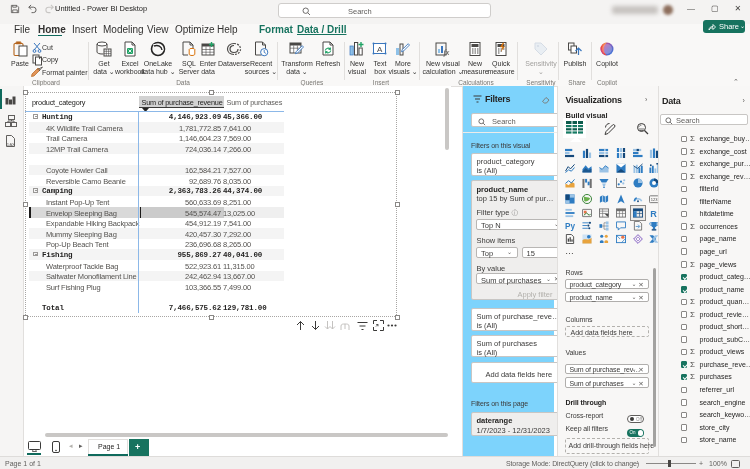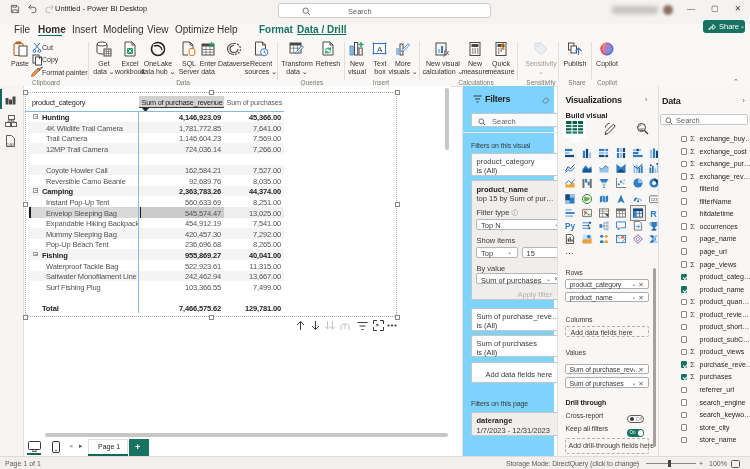--- a/index.html
+++ b/index.html
@@ -36,22 +36,22 @@
 #canvas{left:24px;top:86px;width:427px;height:351px;background:#fff;}
 
 #vframe{left:1px;top:6px;width:372px;height:225px;border:1px dotted #a8a6a4;background:#fff;box-sizing:border-box;}
 .hnd{width:5px;height:5px;background:#fff;border:1px solid #8a8886;box-sizing:border-box;}
 
 .hcell{font-size:7.3px;color:#252423;letter-spacing:-0.2px;white-space:nowrap;}
 .trow{position:absolute;left:4px;width:254.6px;height:10.6px;font-size:7.5px;color:#54524f;letter-spacing:-0.15px;}
 .trow .nm{position:absolute;top:1.6px;left:17px;white-space:nowrap;}
 .trow .nm.cat{left:13px;font-weight:bold;color:#252423;}
 .trow .v1{position:absolute;top:1.6px;left:106px;width:86px;text-align:right;}
-.trow .v2{position:absolute;top:1.6px;left:194px;width:58px;text-align:right;}
-.trow.b{font-weight:bold;color:#252423;}
+.trow .v2{position:absolute;top:1.6px;left:194px;width:58px;}
+.trow.b{font-weight:bold;color:#252423;font-family:Liberation Mono, monospace;}
 .alt{background:#f4f4f4;}
 .exp{position:absolute;left:4px;top:2.5px;width:4.5px;height:4.5px;border:1px solid #9a9896;box-sizing:border-box;}
 .exp i{position:absolute;left:0.5px;top:1px;width:2.5px;height:0.8px;background:#9a9896;}
 .trow.sel{background:#d9d9d9;}
 .trow.sel .sb{position:absolute;top:0;width:1.8px;height:10.6px;background:#1b1a19;}
 
 #fpanel{left:451px;top:86px;width:92px;height:370px;background:#7dd3fc;border-left:1px solid #e1dfdd;box-sizing:border-box;margin-left:11px;}
 #vpanel{left:557px;top:86px;width:100.5px;height:370px;background:#f8f7f6;border-left:1px solid #e1dfdd;box-sizing:border-box;}
 #dpanel{left:657.5px;top:86px;width:92.5px;height:370px;background:#f8f7f6;border-left:1px solid #e1dfdd;box-sizing:border-box;}
 .ptitle{font-size:9px;font-weight:bold;color:#252423;letter-spacing:-0.25px;}

